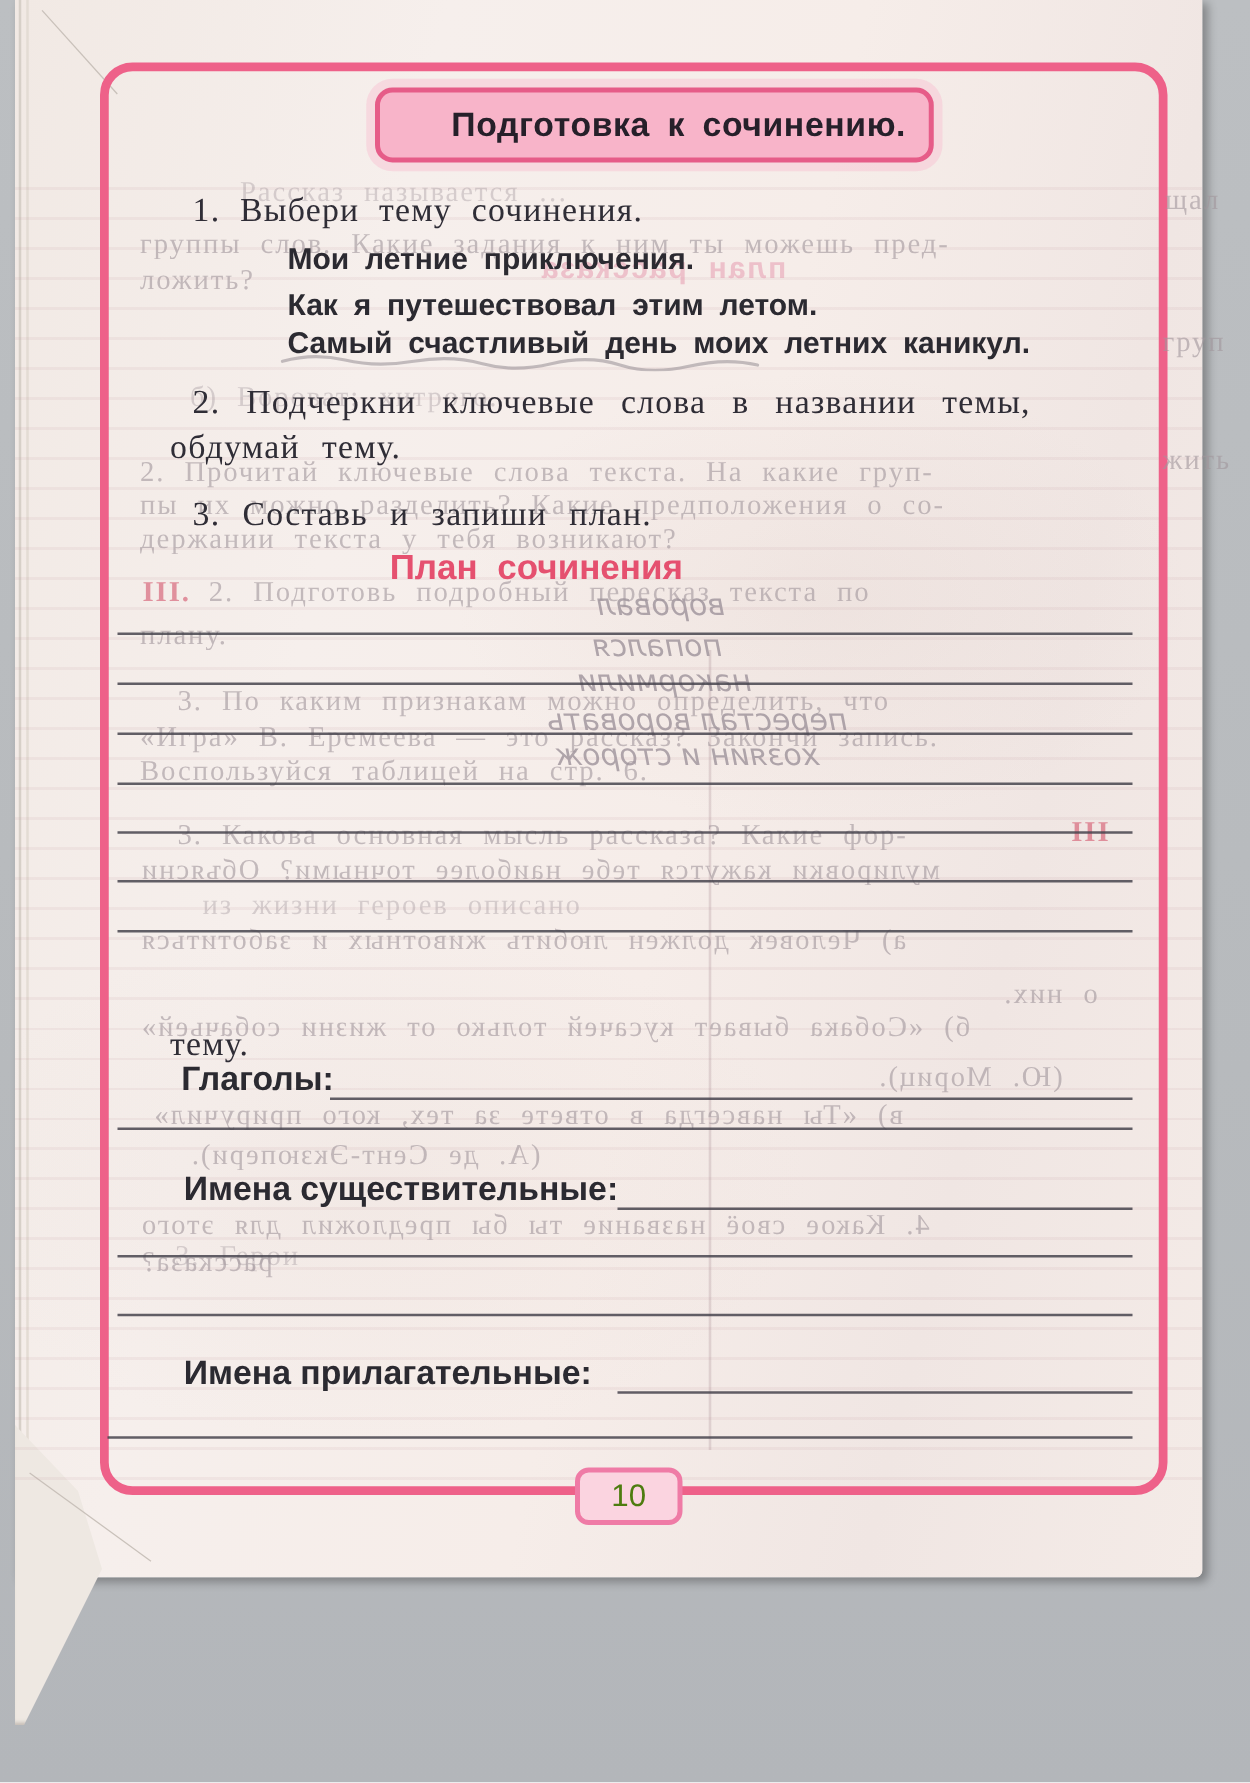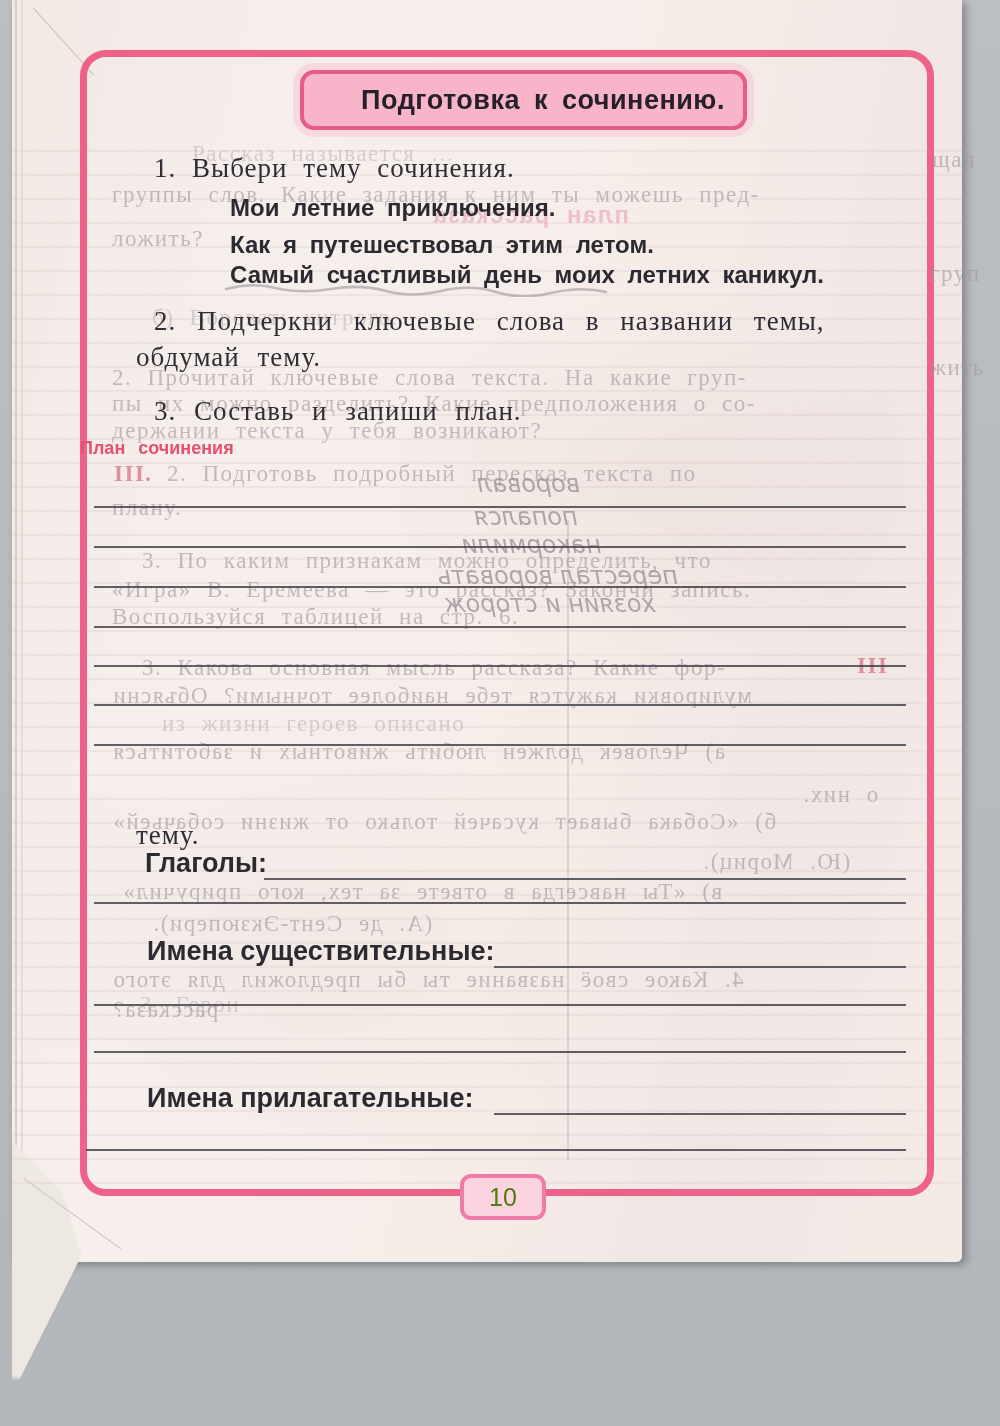--- a/index.html
+++ b/index.html
@@ -21,22 +21,22 @@
          background:#f8b4c9;border:4px solid #e65c88;border-radius:14px;
          box-shadow:0 0 0 7px rgba(248,190,208,.45);
          display:flex;align-items:center;justify-content:center;
          font-weight:bold;font-size:27px;color:#26202a;letter-spacing:.5px;word-spacing:6px;padding-left:39px;}
   .serif{position:absolute;font-family:"Liberation Serif",serif;font-size:27px;color:#2f2d36;
          letter-spacing:1px;word-spacing:10px;white-space:nowrap;line-height:1;}
   .topic{position:absolute;font-family:"Liberation Sans",sans-serif;font-weight:bold;
          font-size:24px;color:#2b2a31;word-spacing:6px;white-space:nowrap;line-height:1;}
   .label{position:absolute;font-family:"Liberation Sans",sans-serif;font-weight:bold;
          font-size:27px;color:#2b2a31;white-space:nowrap;line-height:1;}
-  .plan-heading{position:absolute;left:68px;top:438px;width:698px;text-align:left;
-         font-weight:bold;font-size:18px;color:#e5506f;word-spacing:8px;}
+  .plan-heading{position:absolute;left:68px;top:438px;width:698px;text-align:center;
+         font-weight:bold;font-size:28px;color:#e5506f;word-spacing:8px;}
   .wline{position:absolute;height:2px;background:#46444d;opacity:.85;}
   .pagenum{position:absolute;left:448px;top:1174px;width:78px;height:38px;z-index:5;
          background:#fbd4e0;border:4px solid #ef7ba6;border-radius:11px;
          display:flex;align-items:center;justify-content:center;
          font-size:25px;color:#4d7c0f;}
   .bleed{position:absolute;font-family:"Liberation Serif",serif;font-size:23px;color:#a1969c;
          opacity:.6;letter-spacing:1.5px;word-spacing:8px;white-space:nowrap;line-height:1;}
   .mir{transform:scaleX(-1);}
   .lite{opacity:.38;}
   .redmark{color:#d86a7d;opacity:.7;font-weight:bold;}
@@ -66,21 +66,21 @@
     <div class="vbleed" style="left:555px;top:520px;height:640px;"></div>
 
     <div class="frame"></div>
 
     <div class="badge">
       <span>Подготовка к сочинению.</span>
     </div>
 
     <div class="bleed lite" style="left:180px;top:142px;">Рассказ называется …</div>
     <div class="bleed" style="left:100px;top:183px;">группы слов. Какие задания к ним ты можешь пред-</div>
-    <div class="bleed" style="left:100px;top:227px;">ложить?</div>
+    <div class="bleed" style="left:100px;top:212px;">ложить?</div>
     <div class="bleed pinkbleed mir" style="left:420px;top:203px;">план рассказа</div>
     <div class="bleed lite" style="left:140px;top:306px;">б) Вороват; хитрого.</div>
     <div class="bleed" style="left:100px;top:366px;">2. Прочитай ключевые слова текста. На какие груп-</div>
     <div class="bleed" style="left:100px;top:392px;">пы их можно разделить? Какие предположения о со-</div>
     <div class="bleed" style="left:100px;top:419px;">держании текста у тебя возникают?</div>
     <div class="bleed redmark" style="left:102px;top:462px;text-align:center;">III.</div>
     <div class="bleed" style="left:155px;top:462px;">2. Подготовь подробный пересказ текста по</div>
     <div class="bleed" style="left:100px;top:496px;">плану.</div>
     <div class="bleed" style="left:130px;top:549px;">3. По каким признакам можно определить, что</div>
     <div class="bleed" style="left:100px;top:578px;">«Игра» В. Еремеева — это рассказ? Закончи запись.</div>

